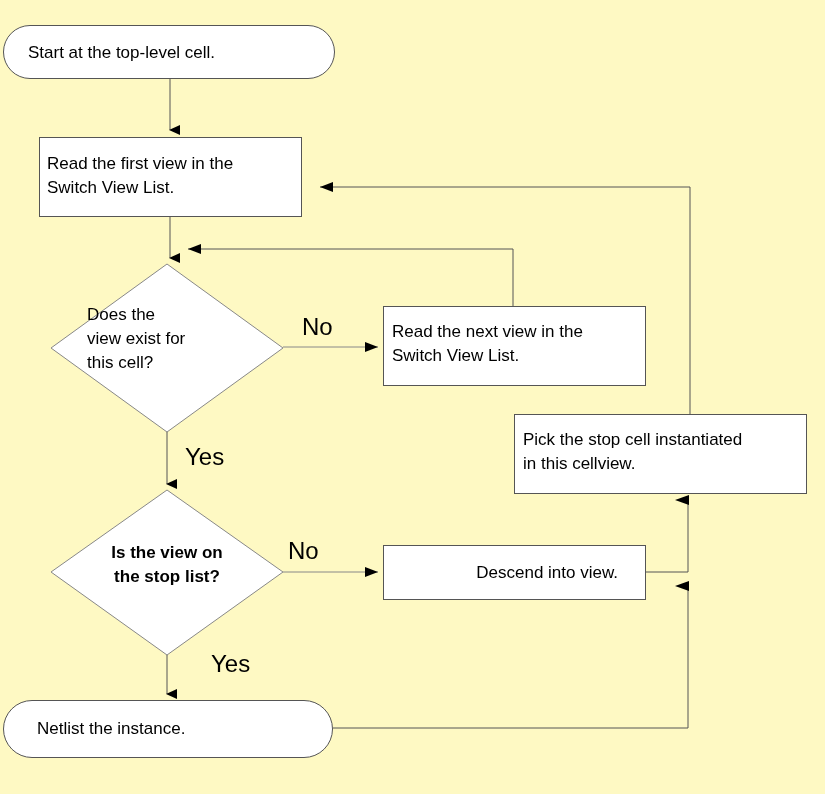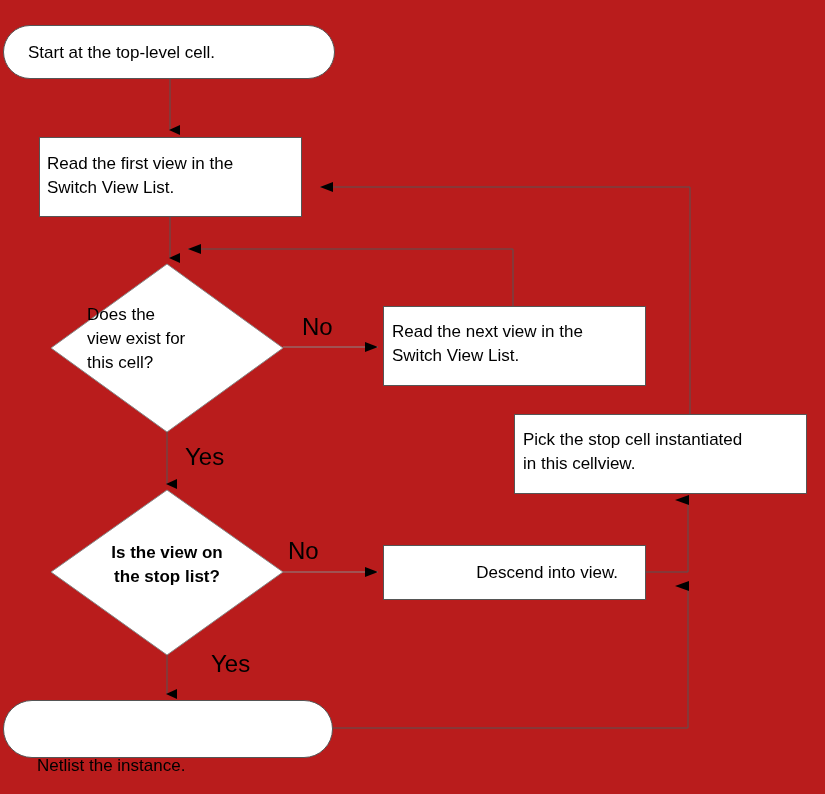--- a/index.html
+++ b/index.html
@@ -7,21 +7,21 @@
     padding: 0;
     background: #ffffff;
   }
   body {
     font-family: "Liberation Sans", sans-serif;
   }
   #canvas {
     position: relative;
     width: 825px;
     height: 794px;
-    background: #b91c1c;
+    background: #fef9c3;
     overflow: hidden;
   }
   #canvas svg {
     position: absolute;
     left: 0;
     top: 0;
   }
   .node-label {
     position: absolute;
     font-family: "Liberation Sans", sans-serif;
@@ -111,21 +111,21 @@
 Switch View List.</div>
 
   <div class="node-label" style="left:523px; top:428px; width:285px;">Pick the stop cell instantiated
 in this cellview.</div>
 
   <div class="node-label" style="left:79px; top:541px; width:176px; text-align:center;font-weight:bold;">Is the view on
 the stop list?</div>
 
   <div class="node-label" style="left:408px; top:561px; width:210px;text-align:right;">Descend into view.</div>
 
-  <div class="node-label" style="left:37px; top:717px; width:290px;margin-top:37px;">Netlist the instance.</div>
+  <div class="node-label" style="left:37px; top:717px; width:290px;">Netlist the instance.</div>
 
   <div class="edge-label" style="left:302px; top:316px;">No</div>
 
   <div class="edge-label" style="left:185px; top:446px;">Yes</div>
 
   <div class="edge-label" style="left:288px; top:540px;">No</div>
 
   <div class="edge-label" style="left:211px; top:653px;">Yes</div>
 
 </div>

